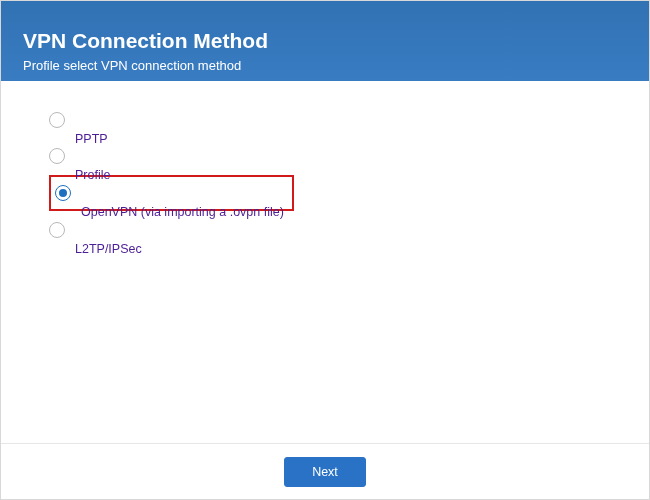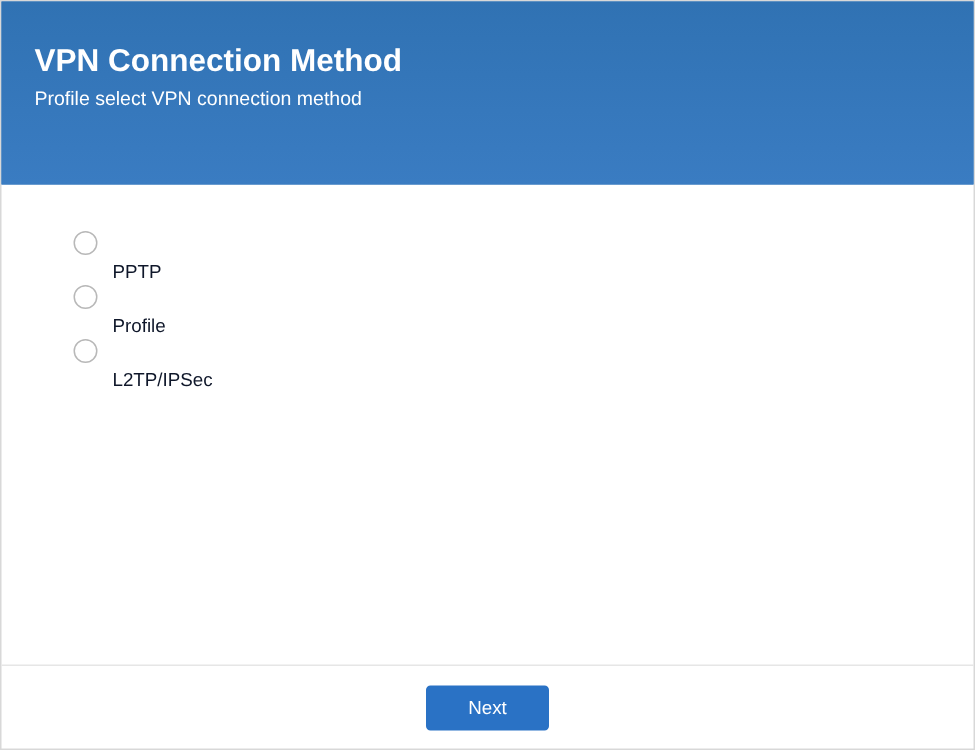--- a/index.html
+++ b/index.html
@@ -37,21 +37,21 @@
     display: flex;
     align-items: center;
     justify-content: center;
     cursor: pointer;
     color: #888;
     font-size: 16px;
   }
   .header-banner {
     background: linear-gradient(to bottom, #3072b3 0%, #3a7cc2 100%);
     background-color: #3476b8;
-    height: 122px;
+    height: 80px;
     padding: 28px 22px 0 22px;
     color: #fff;
   }
   .header-title {
     font-size: 21px;
     font-weight: 600;
     margin-bottom: 5px;
   }
   .header-subtitle {
     font-size: 13px;
@@ -95,21 +95,21 @@
     height: 8px;
     border-radius: 50%;
     background: #1e6fc0;
     display: none;
   }
   .radio-outer.selected .radio-inner {
     display: block;
   }
   .radio-label {
     font-size: 12.5px;
-    color: #0f172a;
+    color: #4c1d95;
     margin-top: 37px;
   }
   .footer {
     position: absolute;
     bottom: 0;
     left: 0;
     right: 0;
     height: 56px;
     border-top: 1px solid #e6e6e6;
     display: flex;
@@ -155,20 +155,26 @@
     <div class="radio-row">
       <span class="radio-outer"></span>
       <span class="radio-label">PPTP</span>
     </div>
 
     <div class="radio-row">
       <span class="radio-outer"></span>
       <span class="radio-label">Profile</span>
     </div>
 
+    <div class="radio-row highlighted">
+      <span class="radio-outer selected">
+          <span class="radio-inner"></span>
+        </span>
+      <span class="radio-label">OpenVPN (via importing a .ovpn file)</span>
+    </div>
 
     <div class="radio-row">
       <span class="radio-outer"></span>
       <span class="radio-label">L2TP/IPSec</span>
     </div>
 
   </div>
 
   <div class="footer">
     <div class="btn btn-primary">

